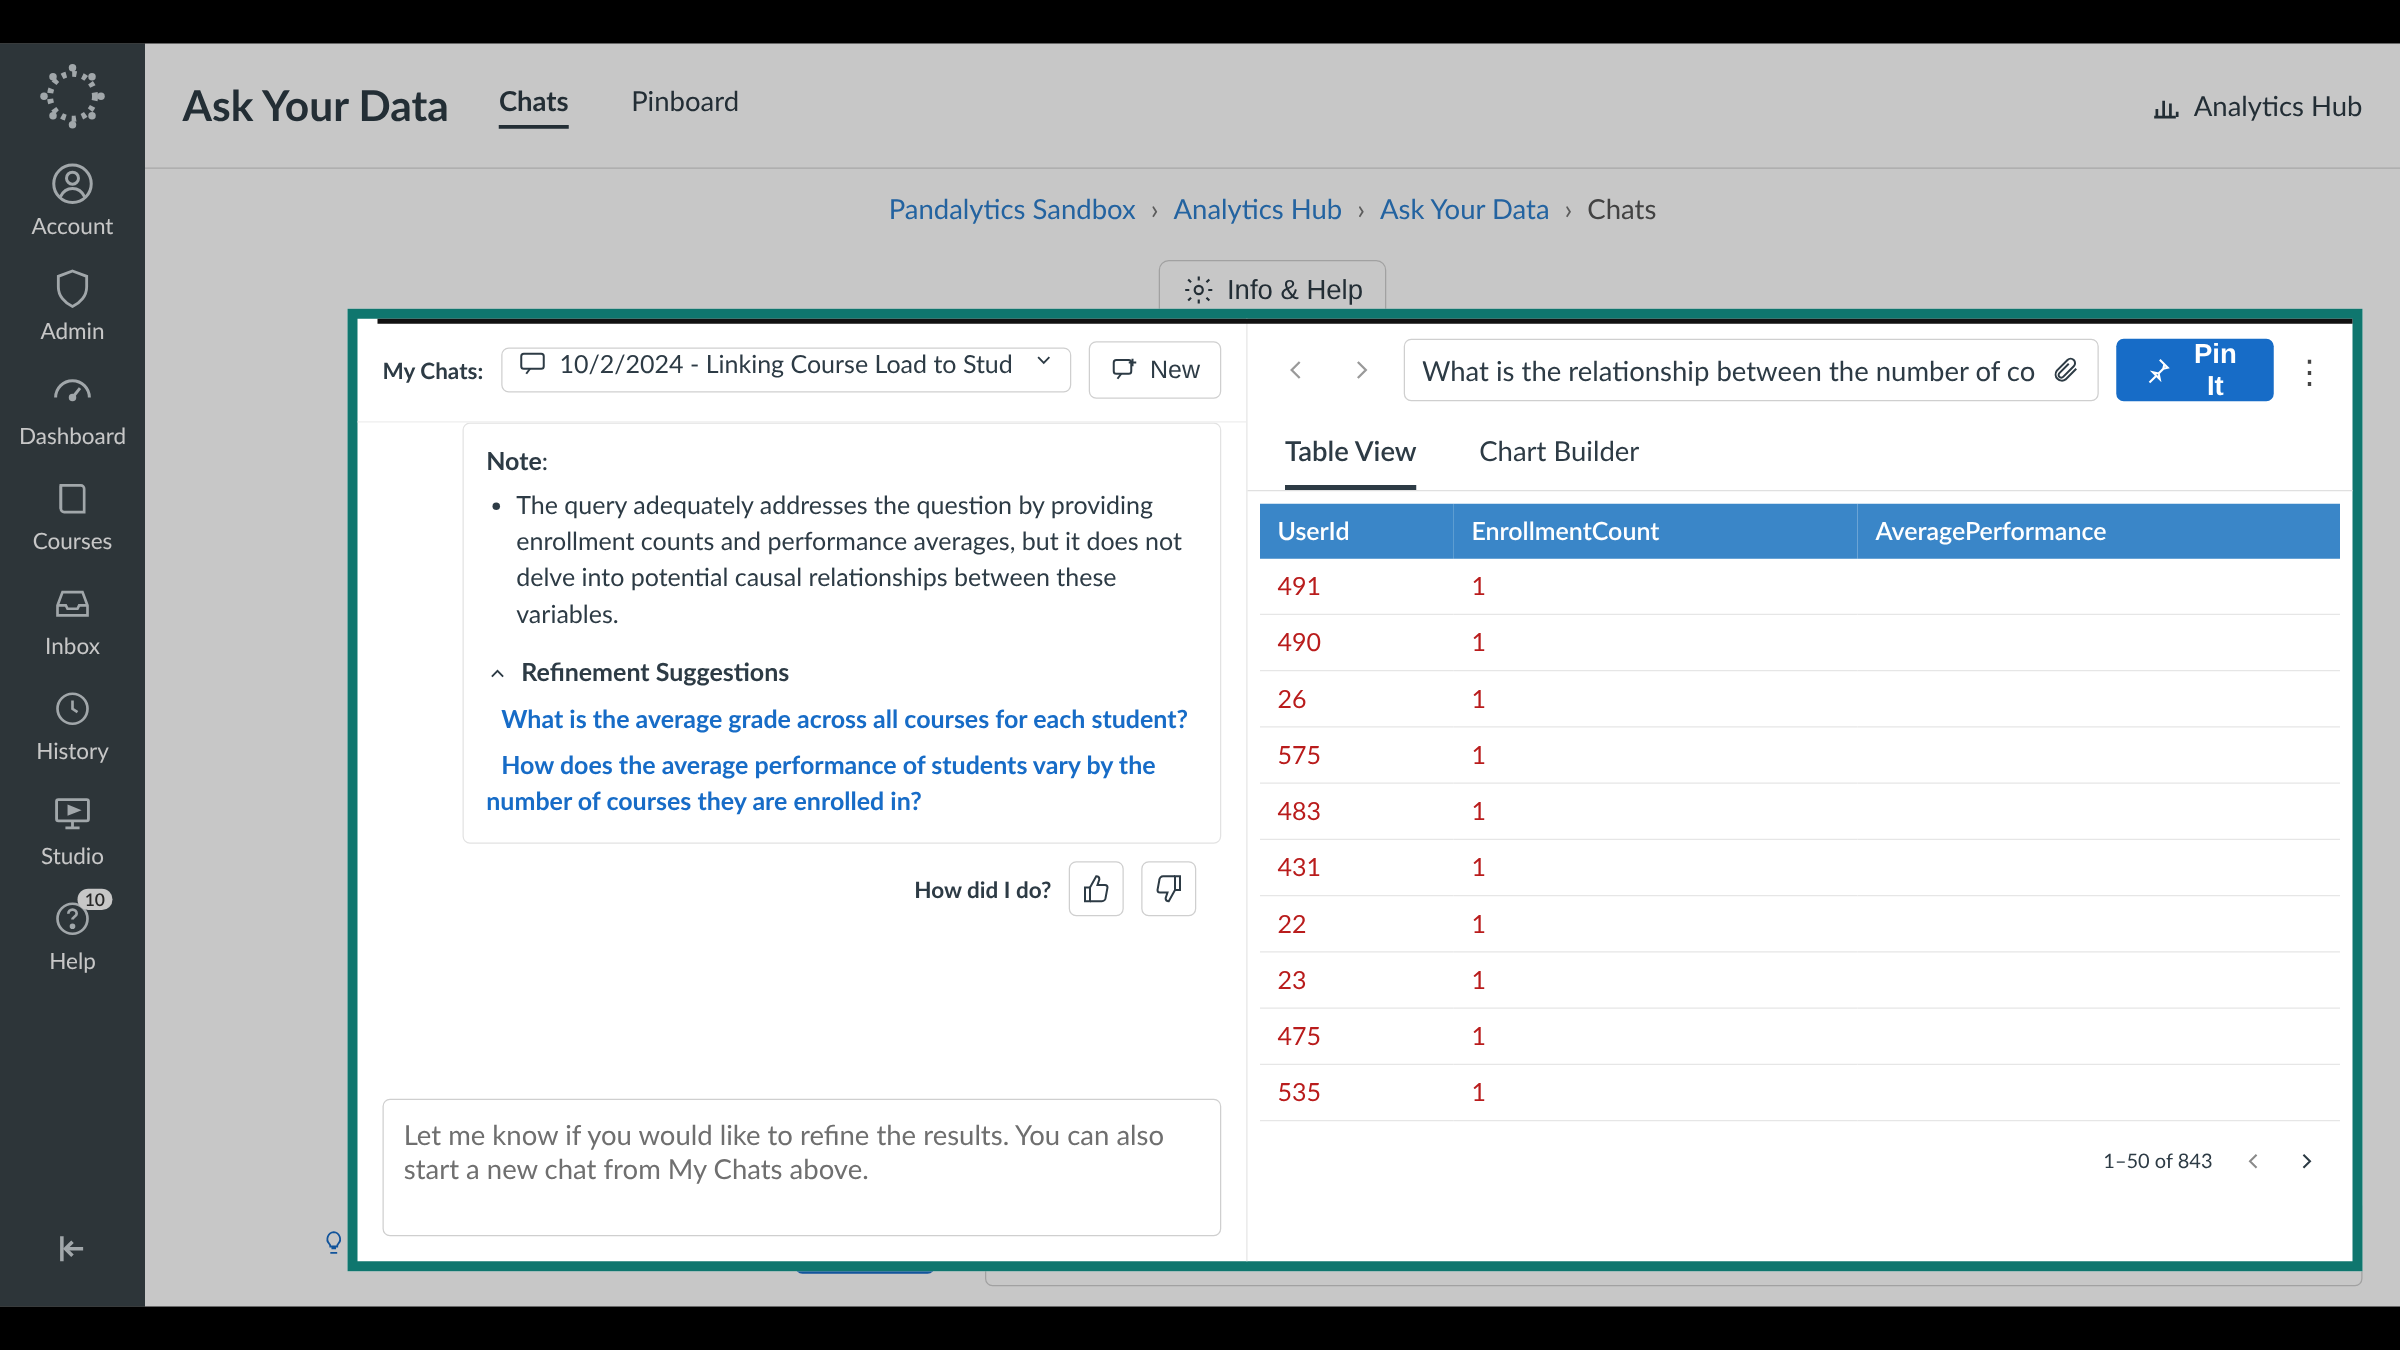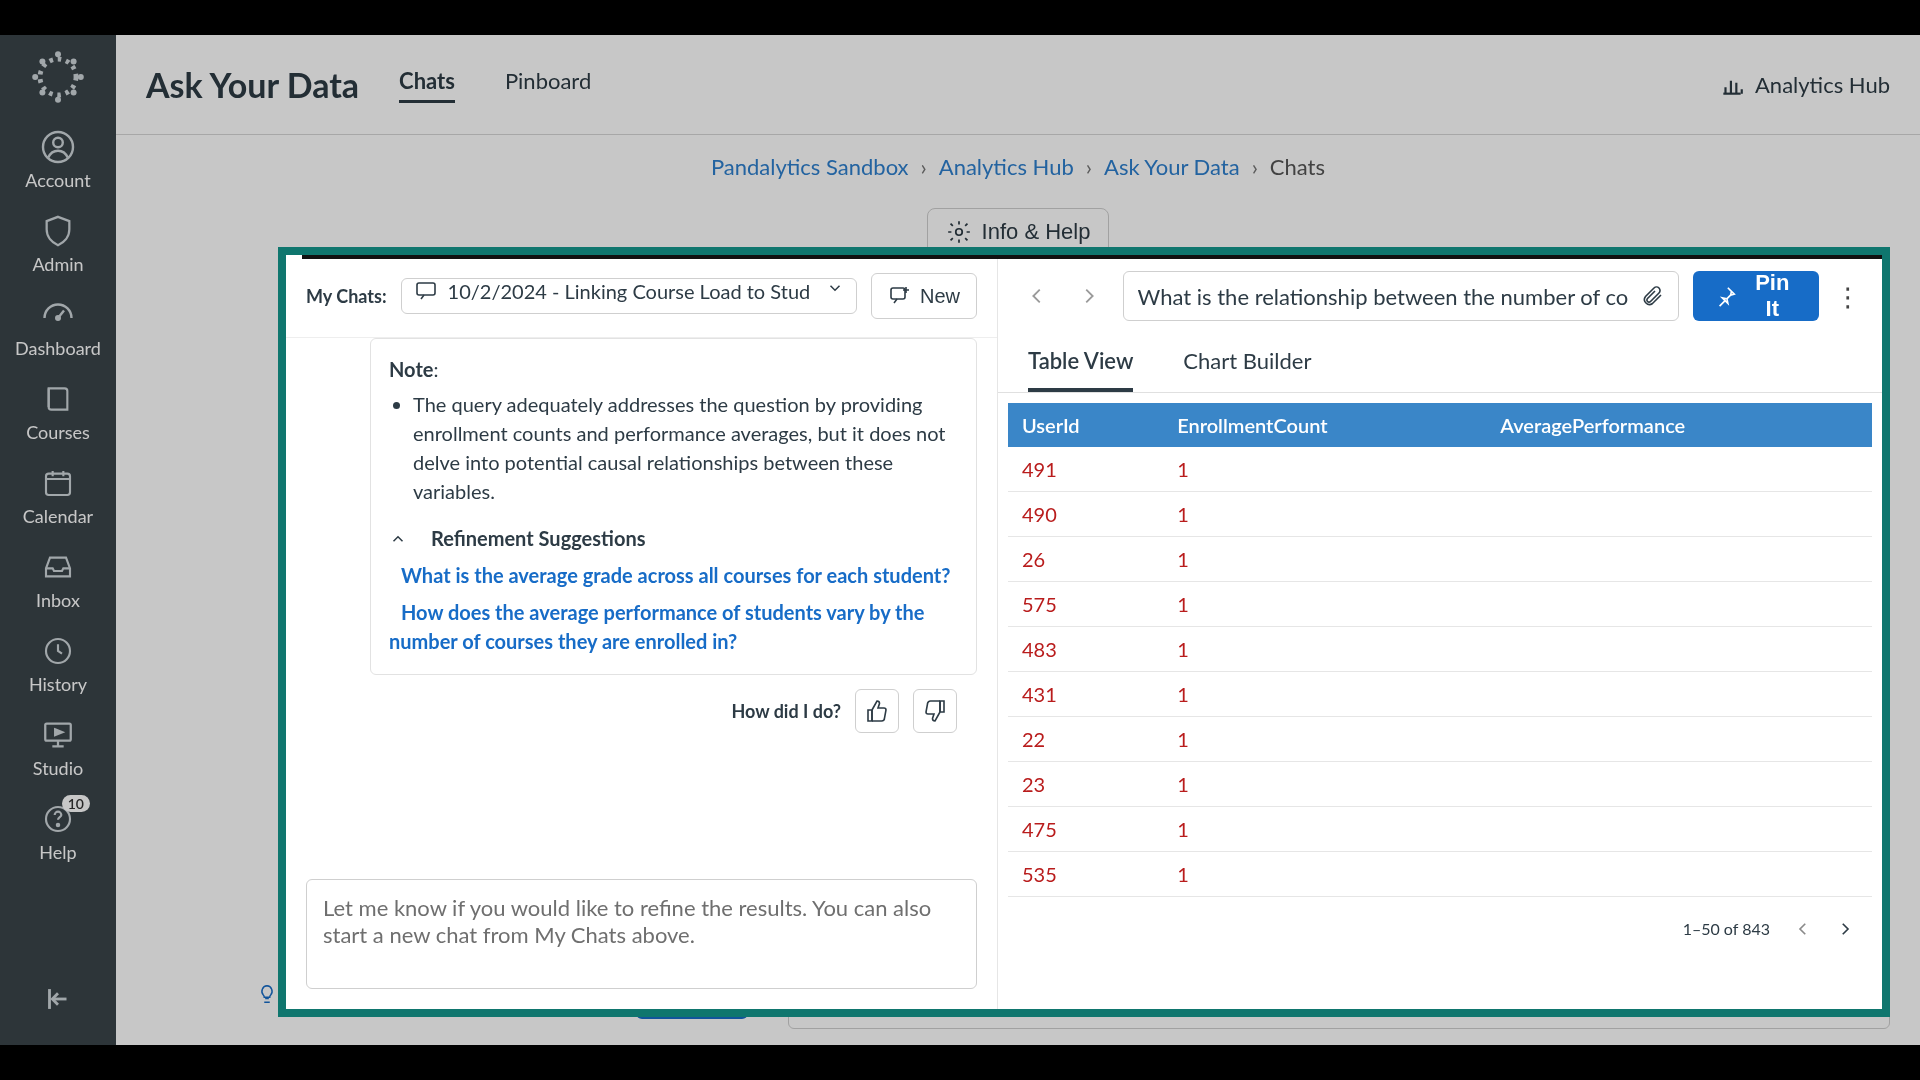--- a/index.html
+++ b/index.html
@@ -47,21 +47,21 @@
   .mychats { display: flex; align-items: center; gap: 14px; padding: 18px 20px; border-bottom: 1px solid #eee; }
   .mychats-label { font-size: 18px; font-weight: 700; color: #2d3b45; }
   .chat-select { flex: 1; border: 1px solid #cfcfcf; border-radius: 6px; height: 36px; display: flex; align-items: flex-start; padding: 0 12px; gap: 10px; cursor: pointer; background: #fff; }
   .chat-select .txt { font-size: 20px; color: #2d3b45; white-space: nowrap; overflow: hidden; text-overflow: ellipsis; flex: 1; }
   .new-btn { border: 1px solid #cfcfcf; border-radius: 6px; height: 46px; padding: 0 16px; display: flex; align-items: center; gap: 8px; font-size: 20px; color: #2d3b45; background: #fff; cursor: pointer; }
 
   .chat-scroll { flex: 1; overflow: hidden; padding: 0 20px 0 84px; }
   .bubble { border: 1px solid #e2e2e2; border-radius: 6px; padding: 16px 18px 18px; font-size: 20px; color: #2d3b45; line-height: 1.45; }
   .bubble .note-h { font-weight: 700; }
   .bubble ul { margin: 6px 0 18px 24px; }
-  .bubble .refhdr { display: flex; align-items: center; gap: 24px; font-weight: 700; margin-top: 8px; }
+  .bubble .refhdr { display: flex; align-items: center; gap: 10px; font-weight: 700; margin-top: 8px; }
   .bubble .ref { color: #176cc7; font-weight: 700; margin-top: 8px; display: block; text-indent: 12px; cursor: pointer; }
 
   .feedback { display: flex; align-items: center; gap: 14px; justify-content: flex-end; padding: 14px 20px 0 0; font-size: 18px; color: #2d3b45; font-weight: 700; }
   .fb-btn { width: 44px; height: 44px; border: 1px solid #cfcfcf; border-radius: 6px; background: #fff; display: flex; align-items: center; justify-content: center; cursor: pointer; }
 
   .chat-input { margin: 20px; border: 1px solid #cfcfcf; border-radius: 6px; height: 110px; padding: 14px 16px; font-size: 22px; color: #6f6f6f; }
 
   
   .res-header { display: flex; align-items: center; gap: 14px; padding: 16px 20px; }
   .nav-arrow { width: 40px; height: 40px; display: flex; align-items: center; justify-content: center; cursor: pointer; color: #9a9a9a; }
@@ -141,29 +141,20 @@
       <span>Dashboard</span>
     </div>
     <div class="nav-item">
       <span class="ic">
           <svg width="32" height="32" viewBox="0 0 24 24" fill="none" stroke="#cfd6da" stroke-width="1.6">
             <path d="M5 4h12a2 2 0 0 1 2 2v14H7a2 2 0 0 1-2-2V4z"></path>
             <path d="M5 4v14"></path>
           </svg>
         </span>
       <span>Courses</span>
-    </div>
-    <div class="nav-item">
-      <span class="ic">
-          <svg width="32" height="32" viewBox="0 0 24 24" fill="none" stroke="#cfd6da" stroke-width="1.6">
-            <rect x="3" y="5" width="18" height="16" rx="2"></rect>
-            <path d="M3 9h18M8 3v4M16 3v4"></path>
-          </svg>
-        </span>
-      <span>Calendar</span>
     </div>
     <div class="nav-item">
       <span class="ic">
           <svg width="32" height="32" viewBox="0 0 24 24" fill="none" stroke="#cfd6da" stroke-width="1.6">
             <path d="M3 13l3-8h12l3 8v6H3v-6z"></path>
             <path d="M3 13h5l1 2h6l1-2h5"></path>
           </svg>
         </span>
       <span>Inbox</span>
     </div>

